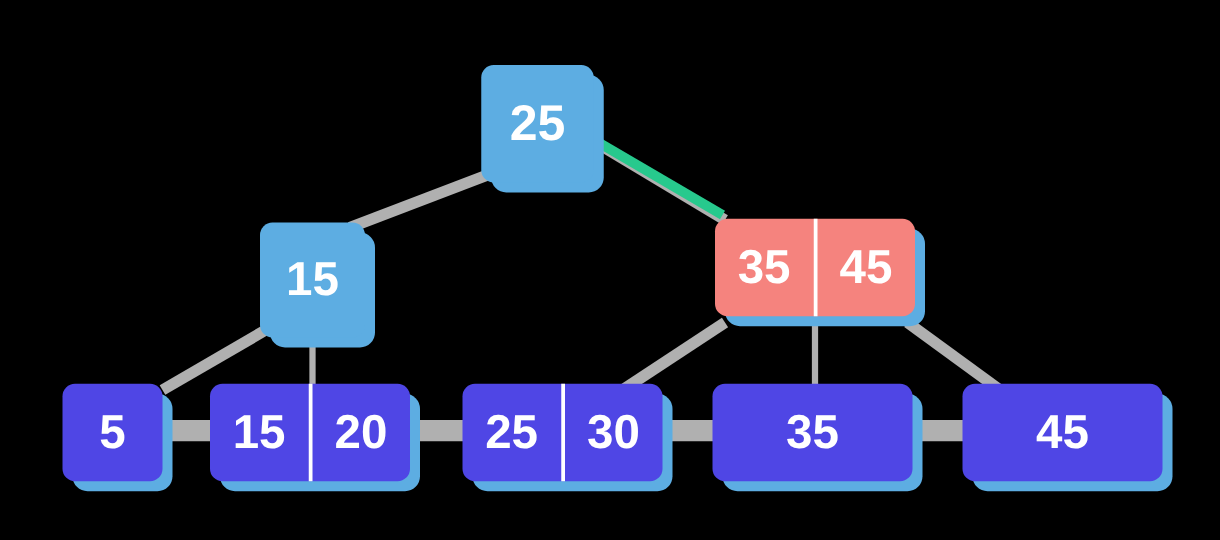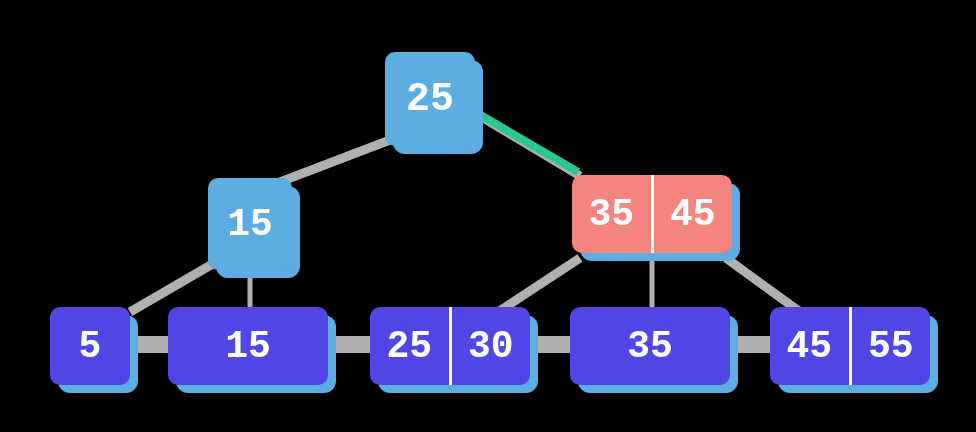--- a/index.html
+++ b/index.html
@@ -6,21 +6,21 @@
     margin: 0;
     padding: 0;
     background: #000000;
   }
   #stage {
     position: relative;
     width: 976px;
     height: 432px;
     background: #000000;
     overflow: hidden;
-    font-family: Liberation Mono, monospace;
+    font-family: Liberation Sans, sans-serif;
   }
   #edges {
     position: absolute;
     left: 0;
     top: 0;
     width: 976px;
     height: 432px;
     pointer-events: none;
   }
   .node {
@@ -84,29 +84,29 @@
         <div class="cell" style="flex: 1 1 0px;">35</div>
         <div class="cell" style="flex: 1 1 0px;">45</div>
       </div>
       <div class="node-shadow" style="left: 58px; top: 315px; width: 80px; height: 78px; background: rgb(93, 173, 226);"></div>
       <div class="node leaf" style="left: 50px; top: 307px; width: 80px; height: 78px; background: rgb(79, 70, 229);">
         <div class="cell" style="flex: 1 1 0px;">5</div>
       </div>
       <div class="node-shadow" style="left: 176px; top: 315px; width: 160px; height: 78px; background: rgb(93, 173, 226);"></div>
       <div class="node leaf" style="left: 168px; top: 307px; width: 160px; height: 78px; background: rgb(79, 70, 229);">
         <div class="cell" style="flex: 1 1 0px;">15</div>
+        <div class="cell" style="flex: 1 1 0px;">20</div>
       </div>
       <div class="node-shadow" style="left: 378px; top: 315px; width: 160px; height: 78px; background: rgb(93, 173, 226);"></div>
       <div class="node leaf" style="left: 370px; top: 307px; width: 160px; height: 78px; background: rgb(79, 70, 229);">
         <div class="cell" style="flex: 1 1 0px;">25</div>
         <div class="cell" style="flex: 1 1 0px;">30</div>
       </div>
       <div class="node-shadow" style="left: 578px; top: 315px; width: 160px; height: 78px; background: rgb(93, 173, 226);"></div>
       <div class="node leaf" style="left: 570px; top: 307px; width: 160px; height: 78px; background: rgb(79, 70, 229);">
         <div class="cell" style="flex: 1 1 0px;">35</div>
       </div>
       <div class="node-shadow" style="left: 778px; top: 315px; width: 160px; height: 78px; background: rgb(93, 173, 226);"></div>
       <div class="node leaf" style="left: 770px; top: 307px; width: 160px; height: 78px; background: rgb(79, 70, 229);">
         <div class="cell" style="flex: 1 1 0px;">45</div>
-        <div class="cell" style="flex: 1 1 0px;">55</div>
       </div>
     </div>
 </div>
 
 </body></html>

